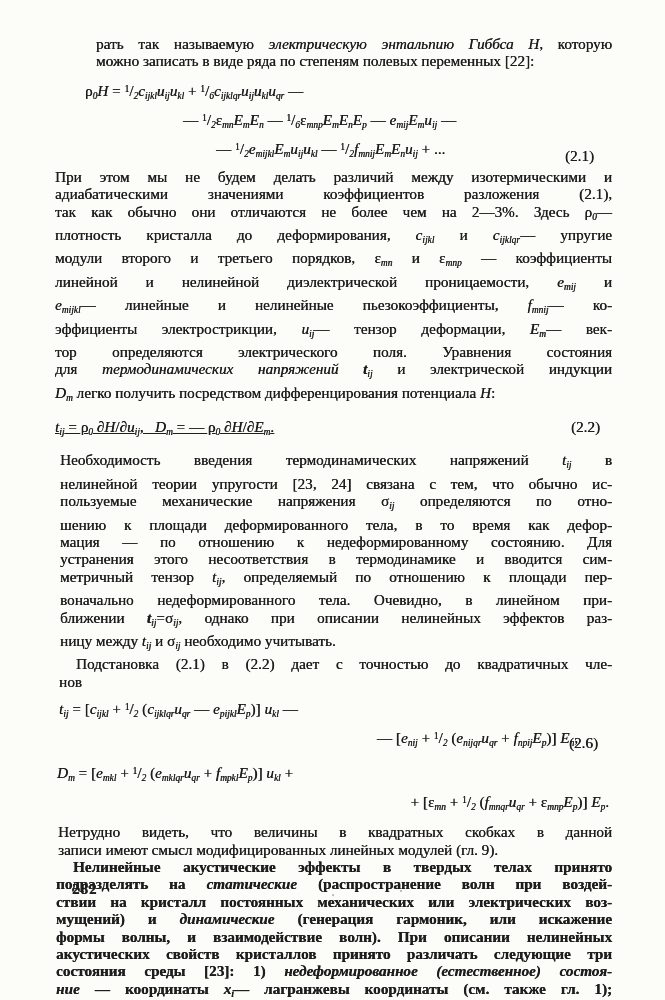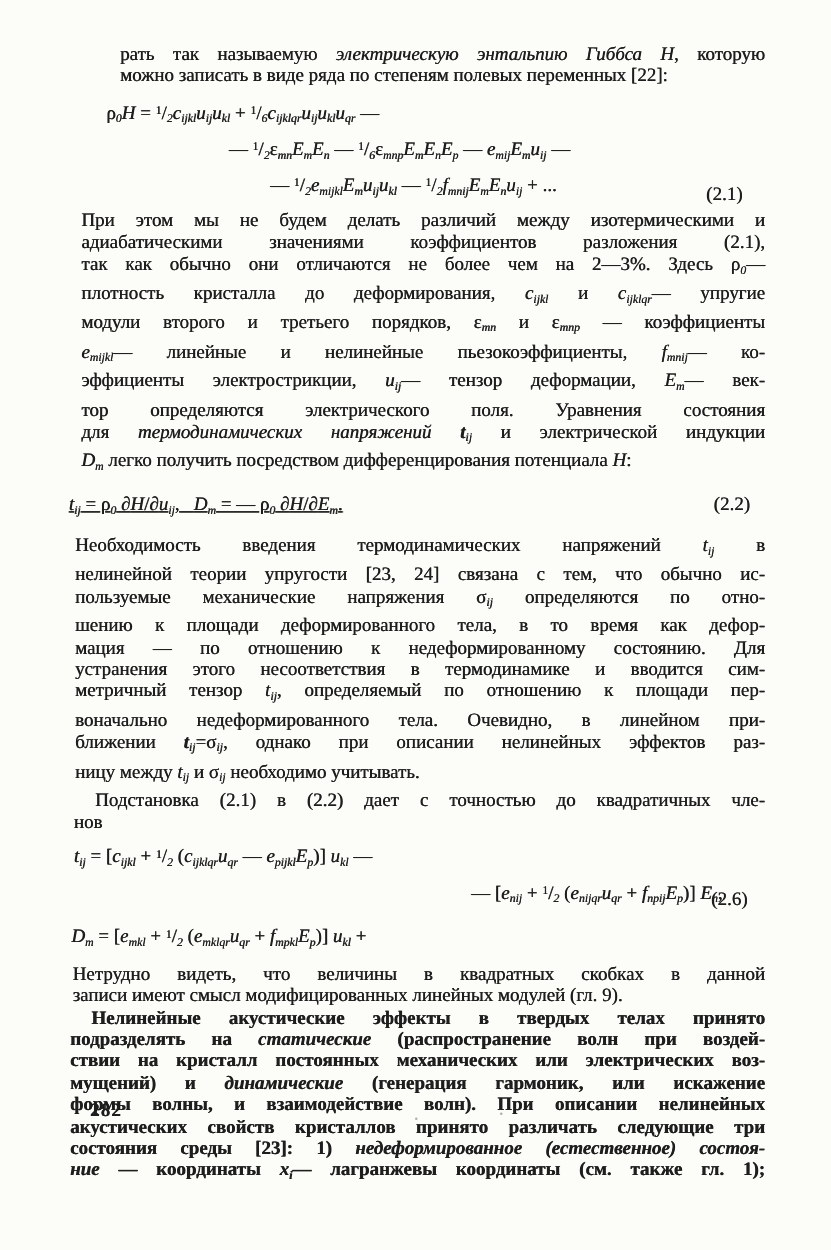--- a/index.html
+++ b/index.html
@@ -30,21 +30,21 @@
   .eq{position:relative;}
   .eq .eqline{white-space:pre;line-height:22px;}
   .eqlabel{position:absolute;}
   
   .b-p1{margin-left:41px;}
   .b-eq1{margin-top:8px;margin-bottom:3px;}
   .eq1-l1{margin-left:30px;}
   .eq1-l2{margin-left:128px;}
   .eq1-l3{margin-left:161px;}
   .eq1-label{right:18px;bottom:0;}
-  .b-p2{margin-left:10px;}
+  .b-p2{}
   .b-eq2{margin-top:9px;margin-bottom:8px;}
   .eq2-l1{text-align:left;line-height:24px;text-decoration:underline;}
   .eq2-label{right:12px;top:2px;}
   .b-p3{margin-left:5px;}
   .b-p4{margin-left:4px;}
   .b-eq3{margin-top:6px;margin-bottom:5px;}
   .eq3-l1{margin-left:4px;}
   .eq3-l2{text-align:right;margin-right:34px;}
   .eq3-l3{margin-left:2px;margin-top:6px;}
   .eq3-l4{text-align:right;margin-right:3px;}
@@ -74,20 +74,21 @@
         <div class="eqline eq1-l2">— <span class="sp">1</span>/<span class="sb">2</span>ε<span class="sb">mn</span><span class="it">E</span><span class="sb">m</span><span class="it">E</span><span class="sb">n</span> — <span class="sp">1</span>/<span class="sb">6</span>ε<span class="sb">mnp</span><span class="it">E</span><span class="sb">m</span><span class="it">E</span><span class="sb">n</span><span class="it">E</span><span class="sb">p</span> — <span class="it">e</span><span class="sb">mij</span><span class="it">E</span><span class="sb">m</span><span class="it">u</span><span class="sb">ij</span> —</div>
         <div class="eqline eq1-l3">— <span class="sp">1</span>/<span class="sb">2</span><span class="it">e</span><span class="sb">mijkl</span><span class="it">E</span><span class="sb">m</span><span class="it">u</span><span class="sb">ij</span><span class="it">u</span><span class="sb">kl</span> — <span class="sp">1</span>/<span class="sb">2</span><span class="it">f</span><span class="sb">mnij</span><span class="it">E</span><span class="sb">m</span><span class="it">E</span><span class="sb">n</span><span class="it">u</span><span class="sb">ij</span> + ...</div>
         <span class="eqlabel eq1-label">(2.1)</span>
       </div>
       <div class="para b-p2">
         <div class="line">При этом мы не будем делать различий между изотермическими и</div>
         <div class="line">адиабатическими значениями коэффициентов разложения (2.1),</div>
         <div class="line">так как обычно они отличаются не более чем на 2—3%. Здесь ρ<span class="sb">0</span>—</div>
         <div class="line">плотность кристалла до деформирования, <span class="it">c</span><span class="sb">ijkl</span> и <span class="it">c</span><span class="sb">ijklqr</span>— упругие</div>
         <div class="line">модули второго и третьего порядков, ε<span class="sb">mn</span> и ε<span class="sb">mnp</span> — коэффициенты</div>
+        <div class="line">линейной и нелинейной диэлектрической проницаемости, <span class="it">e</span><span class="sb">mij</span> и</div>
         <div class="line"><span class="it">e</span><span class="sb">mijkl</span>— линейные и нелинейные пьезокоэффициенты, <span class="it">f</span><span class="sb">mnij</span>— ко-</div>
         <div class="line">эффициенты электрострикции, <span class="it">u</span><span class="sb">ij</span>— тензор деформации, <span class="it">E</span><span class="sb">m</span>— век-</div>
         <div class="line">тор определяются электрического поля. Уравнения состояния</div>
         <div class="line">для <span class="it">термодинамических напряжений</span> <span class="bi">t</span><span class="sb">ij</span> и электрической индукции</div>
         <div class="line last"><span class="it">D</span><span class="sb">m</span> легко получить посредством дифференцирования потенциала <span class="it">H</span>:</div>
       </div>
       <div class="eq b-eq2">
         <div class="eqline eq2-l1"><span class="it">t</span><span class="sb">ij</span> = ρ<span class="sb">0</span> ∂<span class="it">H</span>/∂<span class="it">u</span><span class="sb">ij</span>,   <span class="it">D</span><span class="sb">m</span> = — ρ<span class="sb">0</span> ∂<span class="it">H</span>/∂<span class="it">E</span><span class="sb">m</span>.</div>
         <span class="eqlabel eq2-label">(2.2)</span>
       </div>
@@ -104,20 +105,21 @@
         <div class="line last">ницу между <span class="it">t</span><span class="sb">ij</span> и σ<span class="sb">ij</span> необходимо учитывать.</div>
       </div>
       <div class="para b-p4 indent">
         <div class="line">Подстановка (2.1) в (2.2) дает с точностью до квадратичных чле-</div>
         <div class="line last">нов</div>
       </div>
       <div class="eq b-eq3">
         <div class="eqline eq3-l1"><span class="it">t</span><span class="sb">ij</span> = [<span class="it">c</span><span class="sb">ijkl</span> + <span class="sp">1</span>/<span class="sb">2</span> (<span class="it">c</span><span class="sb">ijklqr</span><span class="it">u</span><span class="sb">qr</span> — <span class="it">e</span><span class="sb">pijkl</span><span class="it">E</span><span class="sb">p</span>)] <span class="it">u</span><span class="sb">kl</span> —</div>
         <div class="eqline eq3-l2">— [<span class="it">e</span><span class="sb">nij</span> + <span class="sp">1</span>/<span class="sb">2</span> (<span class="it">e</span><span class="sb">nijqr</span><span class="it">u</span><span class="sb">qr</span> + <span class="it">f</span><span class="sb">npij</span><span class="it">E</span><span class="sb">p</span>)] <span class="it">E</span><span class="sb">n</span>,</div>
         <div class="eqline eq3-l3"><span class="it">D</span><span class="sb">m</span> = [<span class="it">e</span><span class="sb">mkl</span> + <span class="sp">1</span>/<span class="sb">2</span> (<span class="it">e</span><span class="sb">mklqr</span><span class="it">u</span><span class="sb">qr</span> + <span class="it">f</span><span class="sb">mpkl</span><span class="it">E</span><span class="sb">p</span>)] <span class="it">u</span><span class="sb">kl</span> +</div>
+        <div class="eqline eq3-l4">+ [ε<span class="sb">mn</span> + <span class="sp">1</span>/<span class="sb">2</span> (<span class="it">f</span><span class="sb">mnqr</span><span class="it">u</span><span class="sb">qr</span> + ε<span class="sb">mnp</span><span class="it">E</span><span class="sb">p</span>)] <span class="it">E</span><span class="sb">p</span>.</div>
         <span class="eqlabel eq3-label">(2.6)</span>
       </div>
       <div class="para b-p5">
         <div class="line">Нетрудно видеть, что величины в квадратных скобках в данной</div>
         <div class="line last">записи имеют смысл модифицированных линейных модулей (гл. 9).</div>
       </div>
       <div class="para b-p6 indent">
         <div class="line">Нелинейные акустические эффекты в твердых телах принято</div>
         <div class="line">подразделять на <span class="it">статические</span> (распространение волн при воздей-</div>
         <div class="line">ствии на кристалл постоянных механических или электрических воз-</div>

